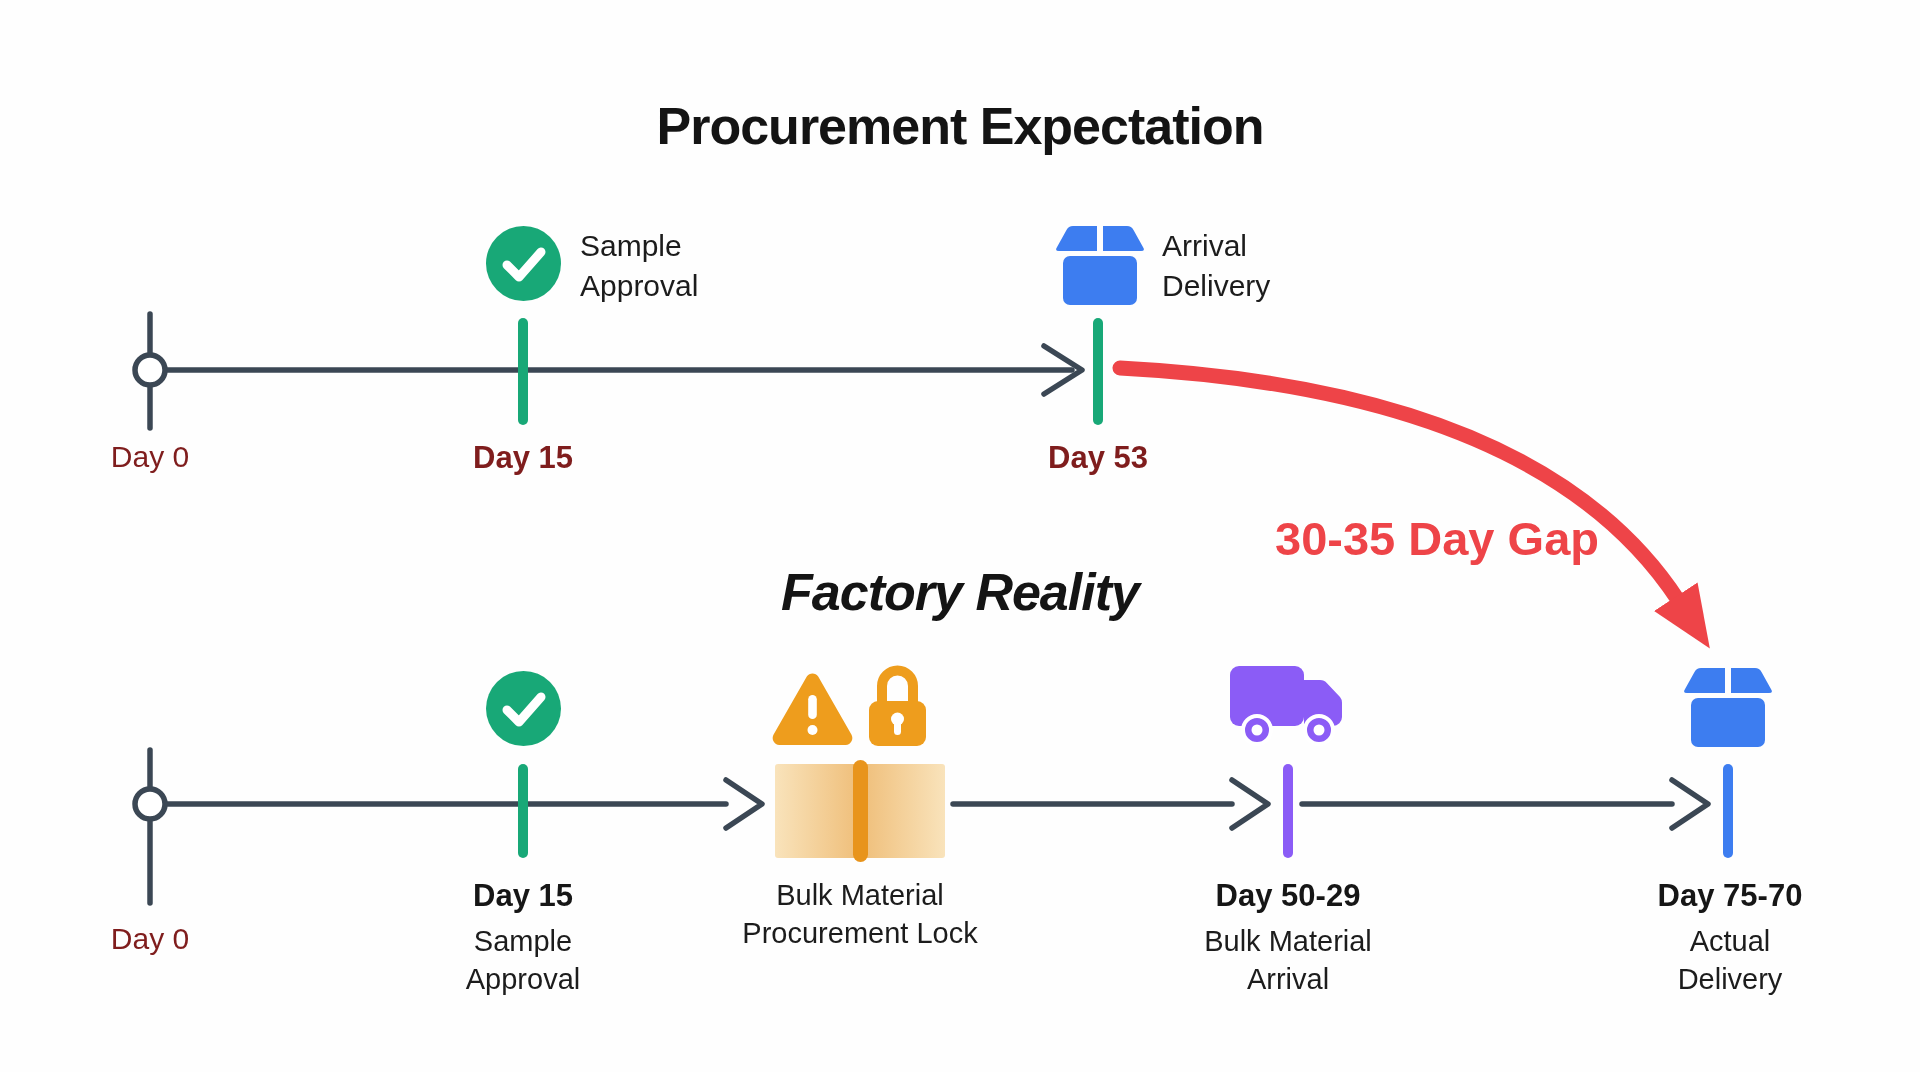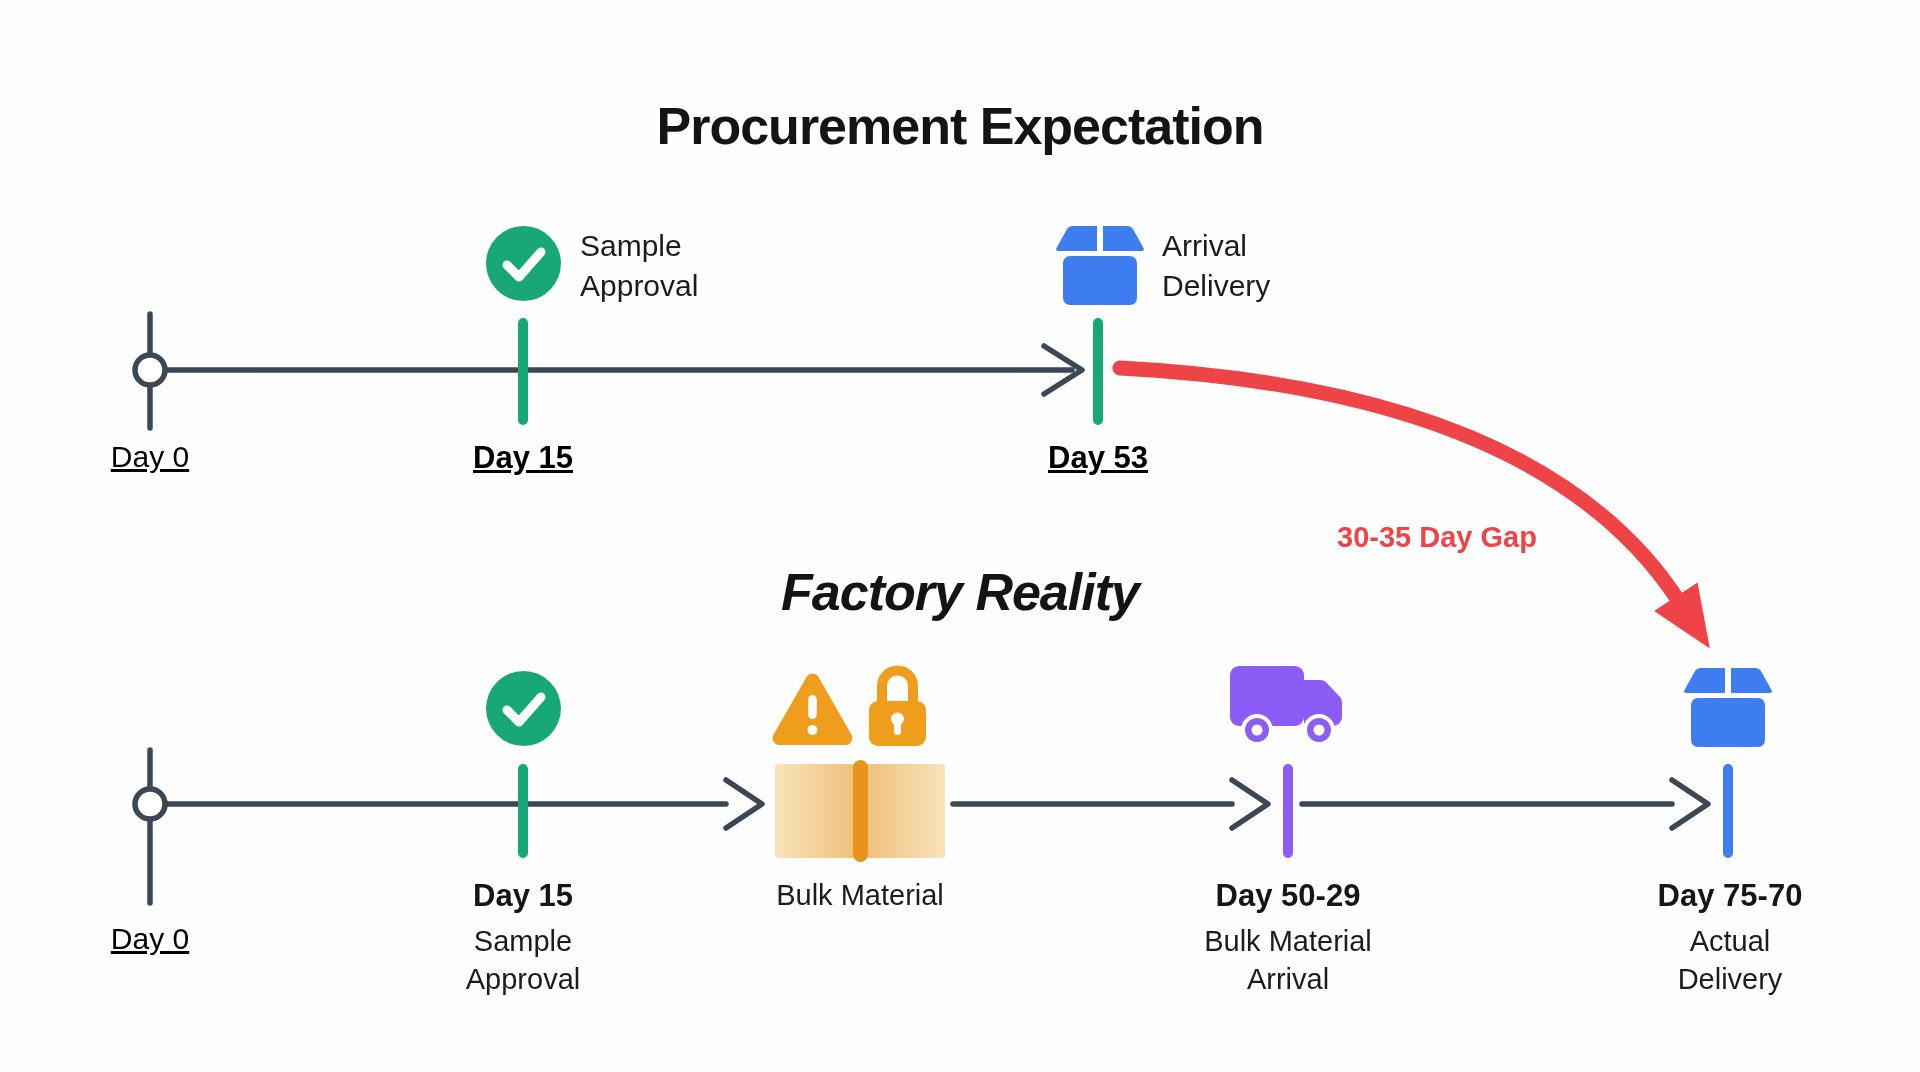--- a/index.html
+++ b/index.html
@@ -28,31 +28,31 @@
     border-radius:3px;
   }
   .lock-block-tick{
     position:absolute;left:853px;top:760px;width:15px;height:102px;
     background:var(--orange-deep);border-radius:8px;
   }
   .caption{
     position:absolute;font-size:30px;line-height:40px;color:#1c1c1c;
   }
   .day-label{
-    position:absolute;transform:translateX(-50%);font-size:30px;color:#000000;white-space:nowrap;text-decoration:underline;
+    position:absolute;transform:translateX(-50%);font-size:30px;color:#7f1d1d;white-space:nowrap;
   }
   .day-label.bold{font-weight:700;font-size:31px;}
   .milestone-group{
     position:absolute;transform:translateX(-50%);text-align:center;white-space:nowrap;
   }
   .milestone-group .m-day{font-size:31px;font-weight:700;line-height:40px;margin-bottom:6px;}
   .milestone-group .m-cap{font-size:29px;line-height:38px;color:#1c1c1c;}
   .gap-label{
     position:absolute;left:1437px;top:511px;transform:translateX(-50%);
-    font-size:29px;font-weight:700;color:var(--red);white-space:nowrap;margin-top:10px;
+    font-size:47px;font-weight:700;color:var(--red);white-space:nowrap;
   }
   .icon{position:absolute;}
 </style>
 </head>
 <body>
 
 <div class="canvas">
 
   <div class="section-title" style="top:96px;">Procurement Expectation</div>
   <div class="section-title" style="top:562px;font-style:italic;">Factory Reality</div>
@@ -156,20 +156,21 @@
   <div class="day-label" style="left:150px;top:922px;">Day 0</div>
 
   <div class="milestone-group" style="left:523px;top:876px;">
     <div class="m-day">Day 15</div>
     <div class="m-cap">Sample</div>
     <div class="m-cap">Approval</div>
   </div>
 
   <div class="milestone-group" style="left:860px;top:876px;">
     <div class="m-cap">Bulk Material</div>
+    <div class="m-cap">Procurement Lock</div>
   </div>
 
   <div class="milestone-group" style="left:1288px;top:876px;">
     <div class="m-day">Day 50-29</div>
     <div class="m-cap">Bulk Material</div>
     <div class="m-cap">Arrival</div>
   </div>
 
   <div class="milestone-group" style="left:1730px;top:876px;">
     <div class="m-day">Day 75-70</div>

